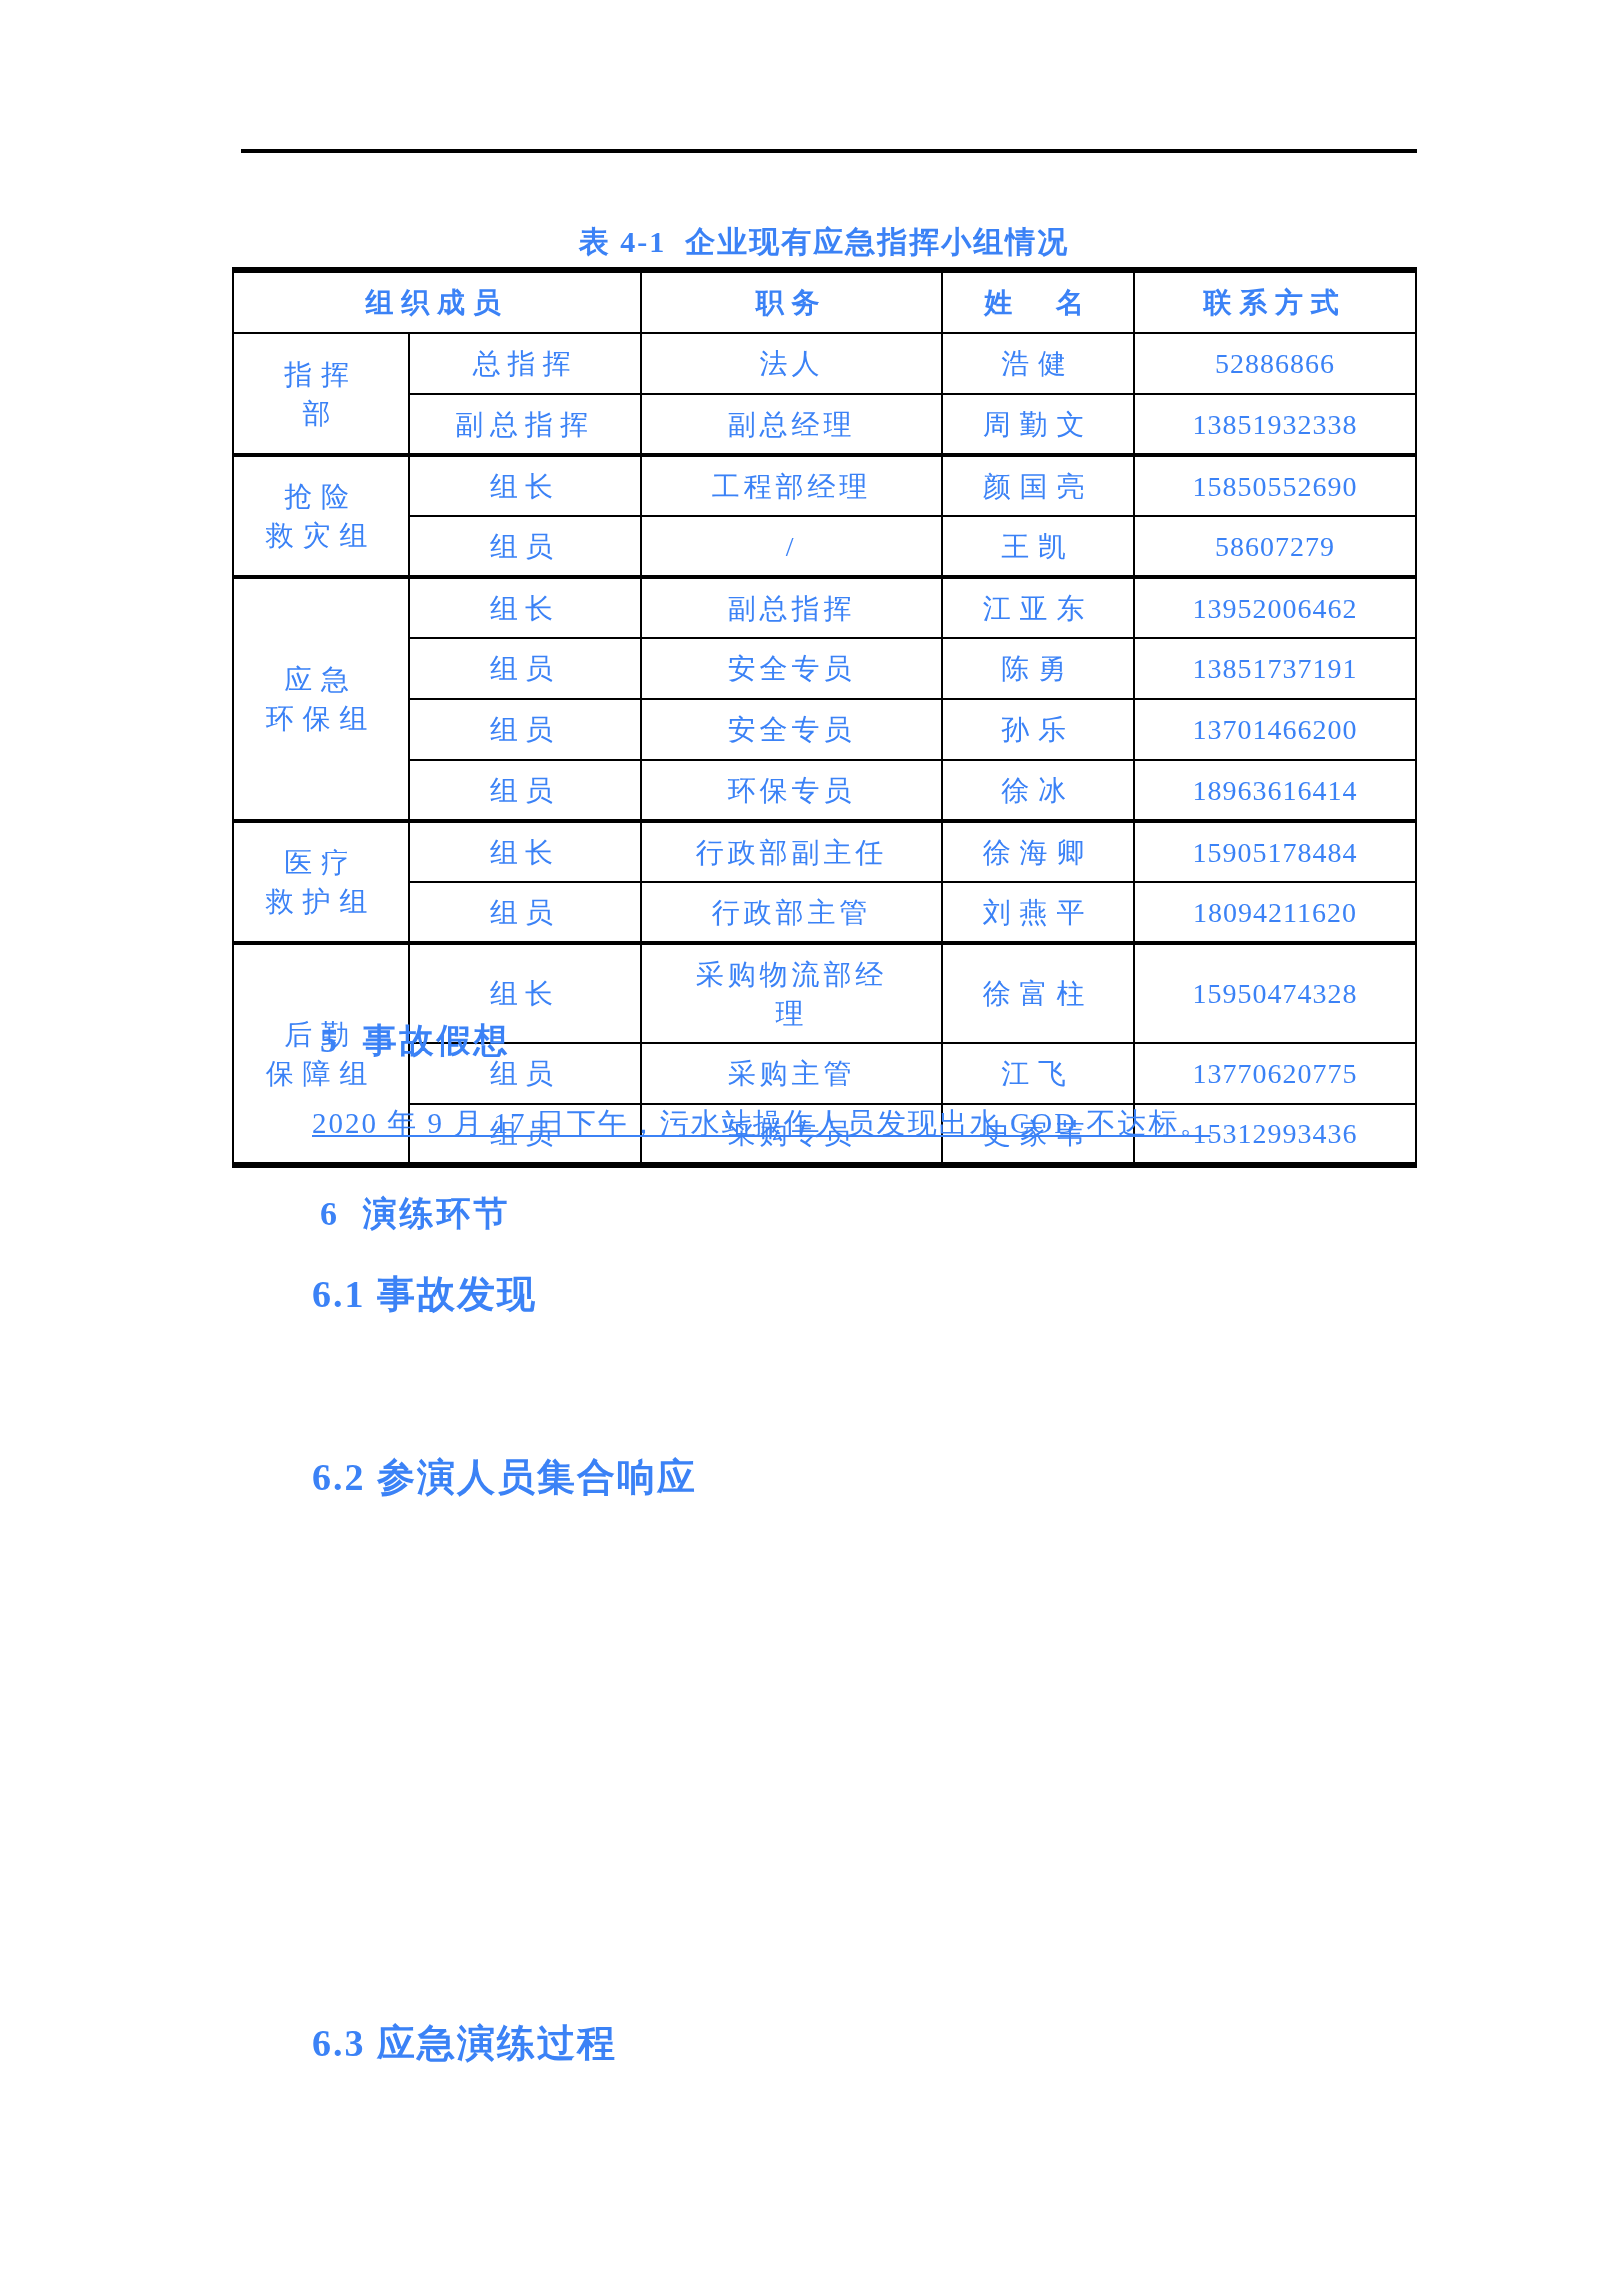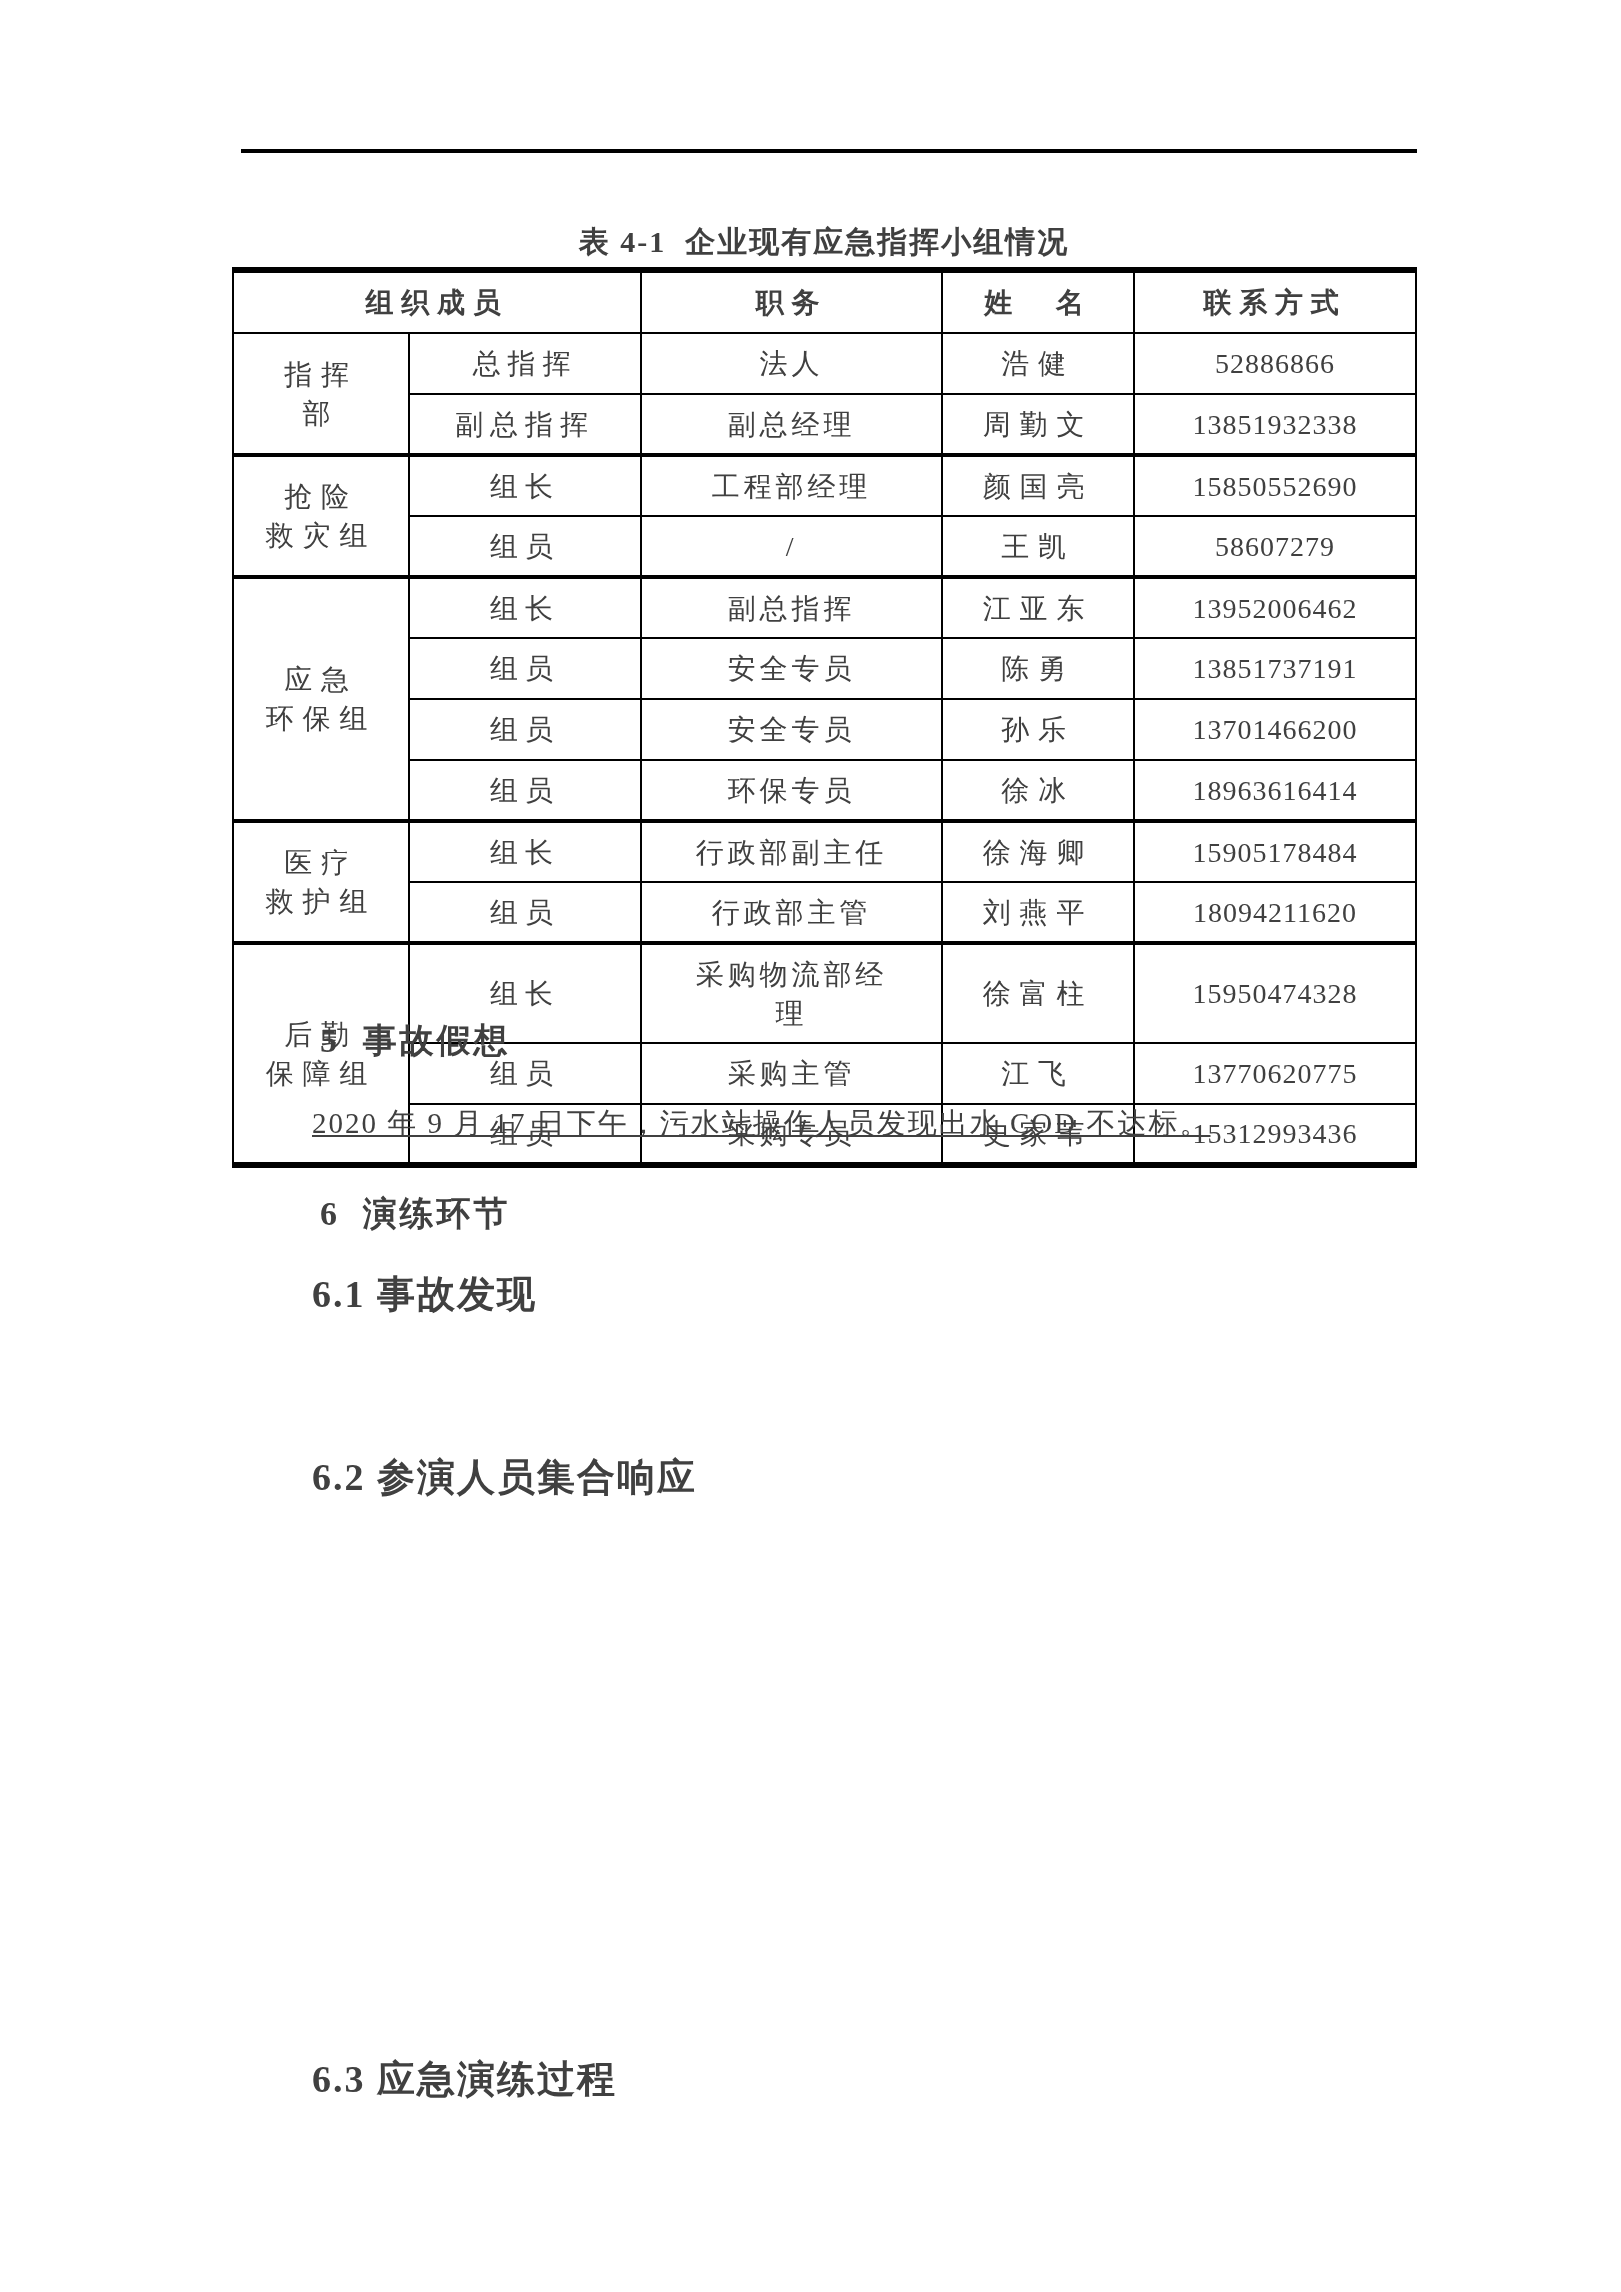--- a/index.html
+++ b/index.html
@@ -1,21 +1,21 @@
 <!DOCTYPE html>
 <html><head>
 <meta charset="utf-8">
 <style>
   html,body{margin:0;padding:0;background:#ffffff;}
   .page{
     position:relative;
     width:1621px;height:2293px;
     background:#ffffff;
     font-family:"Liberation Serif","DejaVu Serif",serif;
-    color:#404040;
+    color:#3b82f6;
     overflow:hidden;
   }
   .rule{
     position:absolute;left:241px;top:149px;width:1176px;height:3.9px;background:#000;
   }
   .tbl-title{
     position:absolute;left:232px;top:222px;width:1184px;
     text-align:center;font-size:30px;font-weight:bold;letter-spacing:2px;
     white-space:pre-wrap;
   }
@@ -59,21 +59,21 @@
     font-size:29px;letter-spacing:2px;
     text-align:justify;text-indent:61px;text-decoration:underline;
   }
   #p5{top:1102px;line-height:43px;}
   #h5{top:1019px;}
   #h6{top:1192px;}
   #h61{top:1274px;}
   #p61{top:1323px;line-height:74px;}
   #h62{top:1457px;}
   #p62{top:1503px;line-height:74px;}
-  #h63{top:2023px;margin-top:36px;}
+  #h63{top:2023px;}
 </style>
 </head>
 <body>
 
 <div class="page">
 
   <div class="rule"></div>
 
   <div class="tbl-title">表 4-1  企业现有应急指挥小组情况</div>
 

